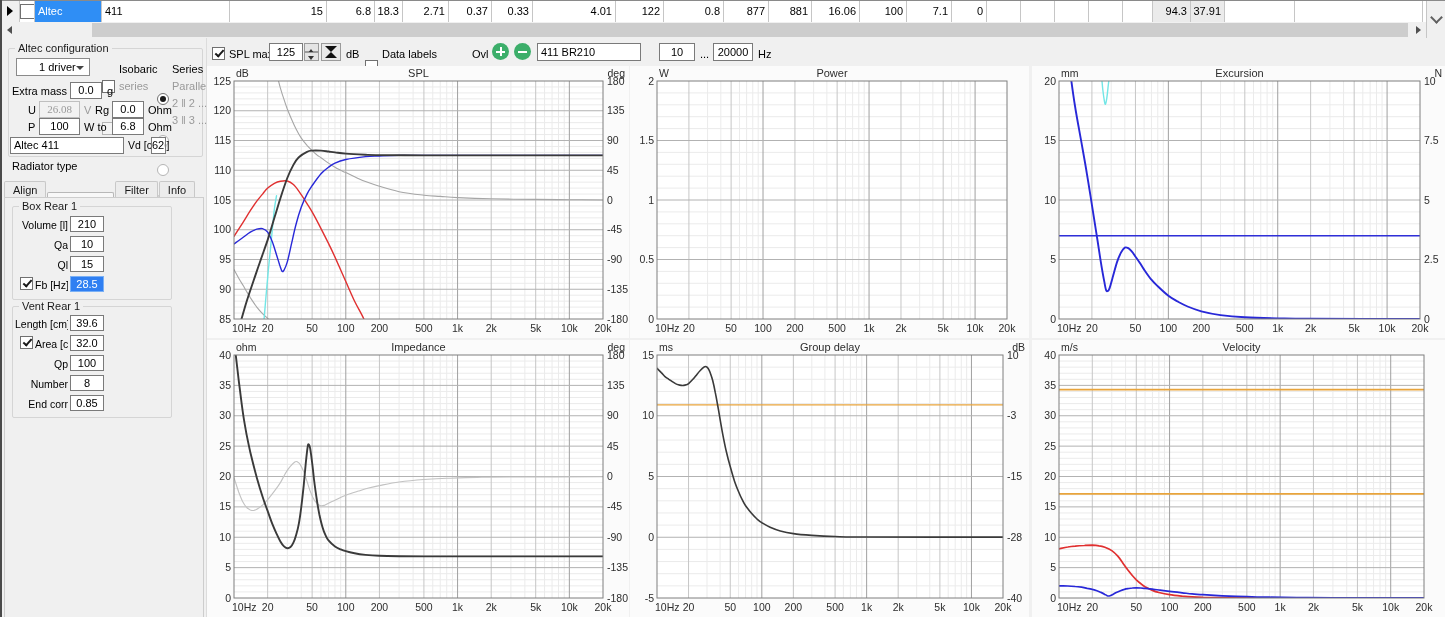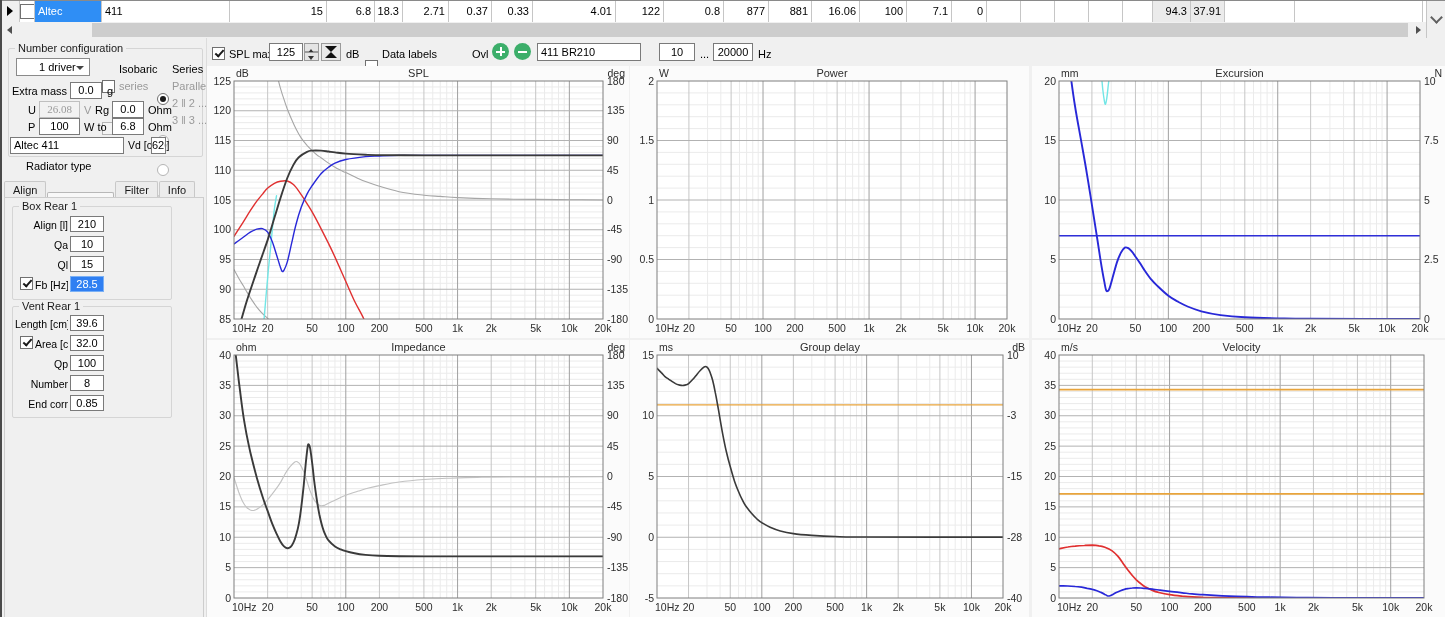--- a/index.html
+++ b/index.html
@@ -113,21 +113,21 @@
           <i class="tri-r"></i>
         </div>
     </div>
     <div class="vscroll">
       <i class="chev-down"></i>
     </div>
   </div>
 
   <div class="sidebar">
     <div class="groupbox" style="left:6px;top:10px;width:193px;height:107px;">
-      <span class="gb-label">Number configuration</span>
+      <span class="gb-label">Altec configuration</span>
     </div>
     <div class="combo abs" style="left:14px;top:20px;width:74px;height:18px;padding-left:22px;">1 driver</div>
     <div class="cb abs" style="left:100px;top:24px;"></div>
     <span class="lbl abs" style="left:117px;top:25px;">Isobaric</span>
     <div class="rd on abs" style="left:155px;top:24px;"></div>
     <span class="lbl abs" style="left:170px;top:25px;">Series</span>
     <div class="cb dis abs" style="left:100px;top:41px;"></div>
     <span class="lbl dis abs" style="left:117px;top:42px;">series</span>
     <div class="rd dis abs" style="left:155px;top:41px;"></div>
     <span class="lbl dis abs" style="left:170px;top:42px;">Parallel</span>
@@ -147,32 +147,32 @@
     <span class="lbl abs" style="left:146px;top:66px;">Ohm</span>
     <div class="rd on abs" style="left:10px;top:83px;"></div>
     <span class="lbl abs" style="left:26px;top:83px;">P</span>
     <div class="inputbox abs" style="left:37px;top:80px;width:41px;height:17px;">100</div>
     <span class="lbl abs" style="left:82px;top:83px;">W to</span>
     <div class="inputbox abs" style="left:110px;top:80px;width:32px;height:17px;">6.8</div>
     <span class="lbl abs" style="left:146px;top:83px;">Ohm</span>
     <div class="inputbox left abs" style="left:8px;top:99px;width:114px;height:17px;">Altec  411</div>
     <span class="lbl abs" style="left:126px;top:101px;font-size:10.5px;">Vd [cm3]</span>
     <div class="inputbox abs" style="left:149px;top:99px;width:15px;height:17px;">626</div>
-    <span class="lbl abs" style="left:24px;top:122px;">Radiator type</span>
+    <span class="lbl abs" style="left:10px;top:122px;">Radiator type</span>
     <div class="combo abs" style="left:68px;top:119px;width:131px;height:18px;">Bass reflex</div>
     <div class="tabs" id="tabStrip">
         <div class="tab">Align</div>
         <div class="tab active">Enclosure</div>
         <div class="tab">Filter</div>
         <div class="tab">Info</div>
       </div>
     <div class="tabpage"></div>
     <div class="groupbox" style="left:10px;top:168px;width:158px;height:92px;" id="boxGroup">
       <span class="gb-label">Box Rear 1</span>
-    <span class="lbl r abs" style="left: 2px; width: 53px; top: 12px; font-size: 10.5px; overflow: hidden; white-space: nowrap;">Align [l]</span>
+    <span class="lbl r abs" style="left: 2px; width: 53px; top: 12px; font-size: 10.5px; overflow: hidden; white-space: nowrap;">Volume [l]</span>
         <div class="inputbox abs" style="left: 57px; top: 9px; width: 34px; height: 16px; line-height: 14px;">210</div>
         <span class="lbl r abs" style="left: 2px; width: 53px; top: 32px; font-size: 10.5px; overflow: hidden; white-space: nowrap;">Qa</span>
         <div class="inputbox abs" style="left: 57px; top: 29px; width: 34px; height: 16px; line-height: 14px;">10</div>
         <span class="lbl r abs" style="left: 2px; width: 53px; top: 52px; font-size: 10.5px; overflow: hidden; white-space: nowrap;">Ql</span>
         <div class="inputbox abs" style="left: 57px; top: 49px; width: 34px; height: 16px; line-height: 14px;">15</div>
         <div class="cb checked abs" style="left: 7px; top: 70px;"></div>
         <span class="lbl r abs" style="left: 22px; width: 33px; top: 72px; font-size: 10.5px; overflow: hidden; white-space: nowrap;">Fb [Hz]</span>
         <div class="inputbox abs selval" style="left: 57px; top: 69px; width: 34px; height: 16px; line-height: 14px;">28.5</div>
       </div>
     <div class="groupbox" style="left:10px;top:268px;width:158px;height:110px;" id="ventGroup">

